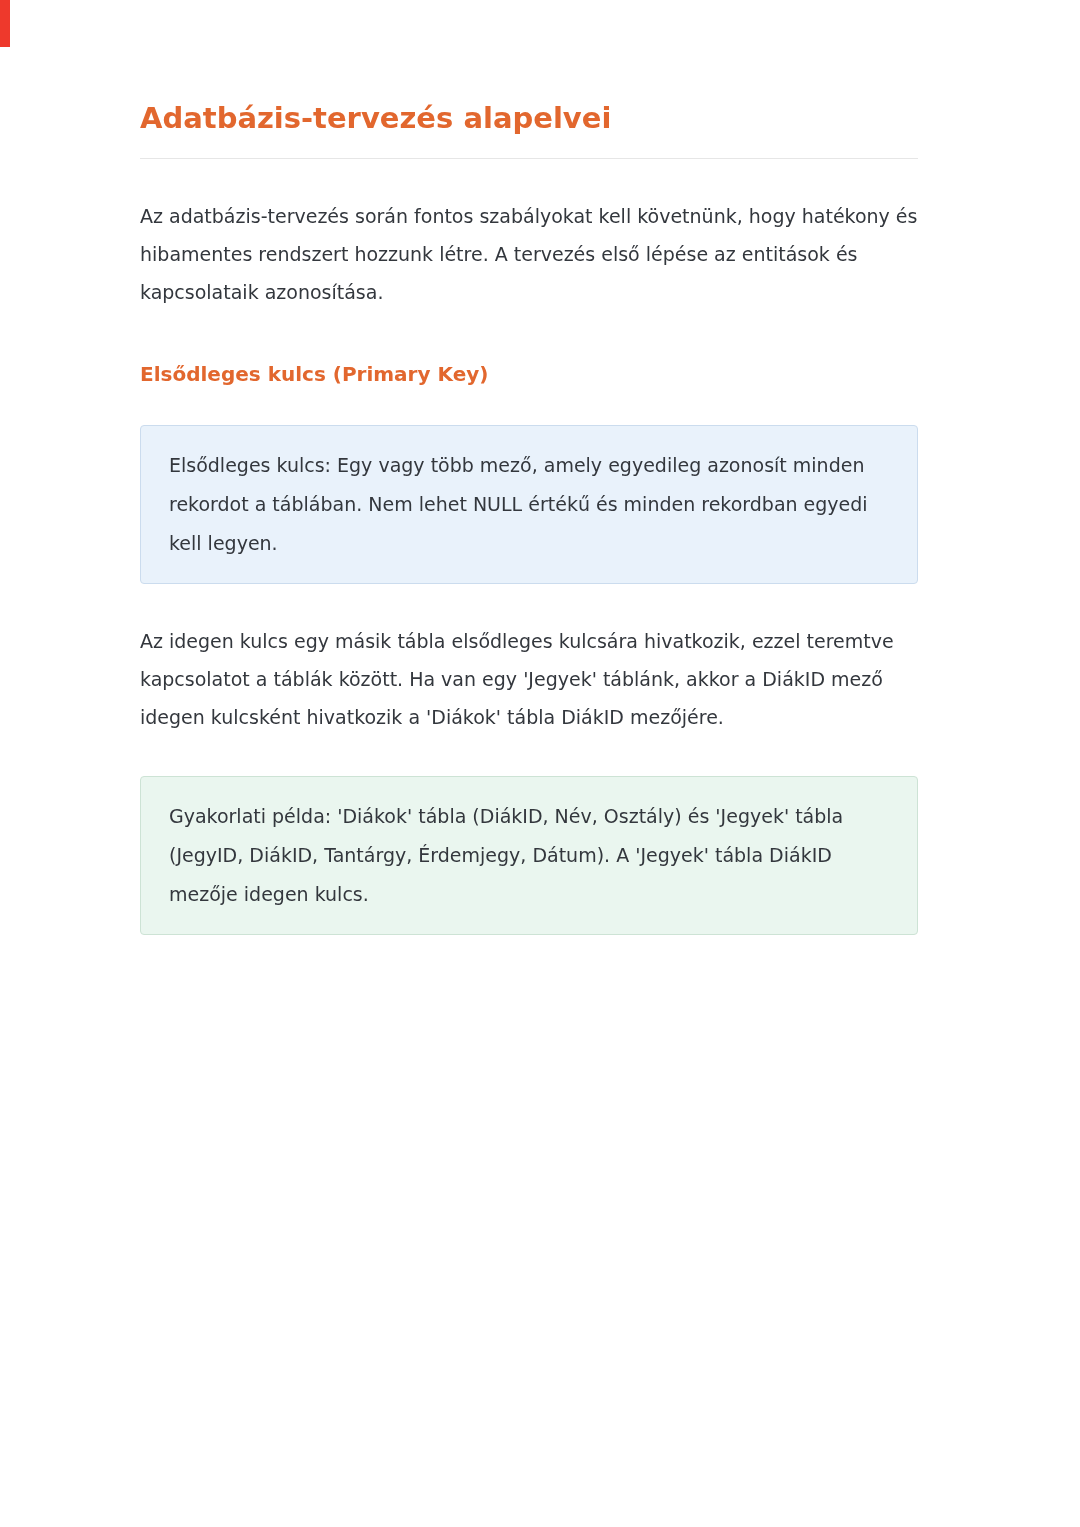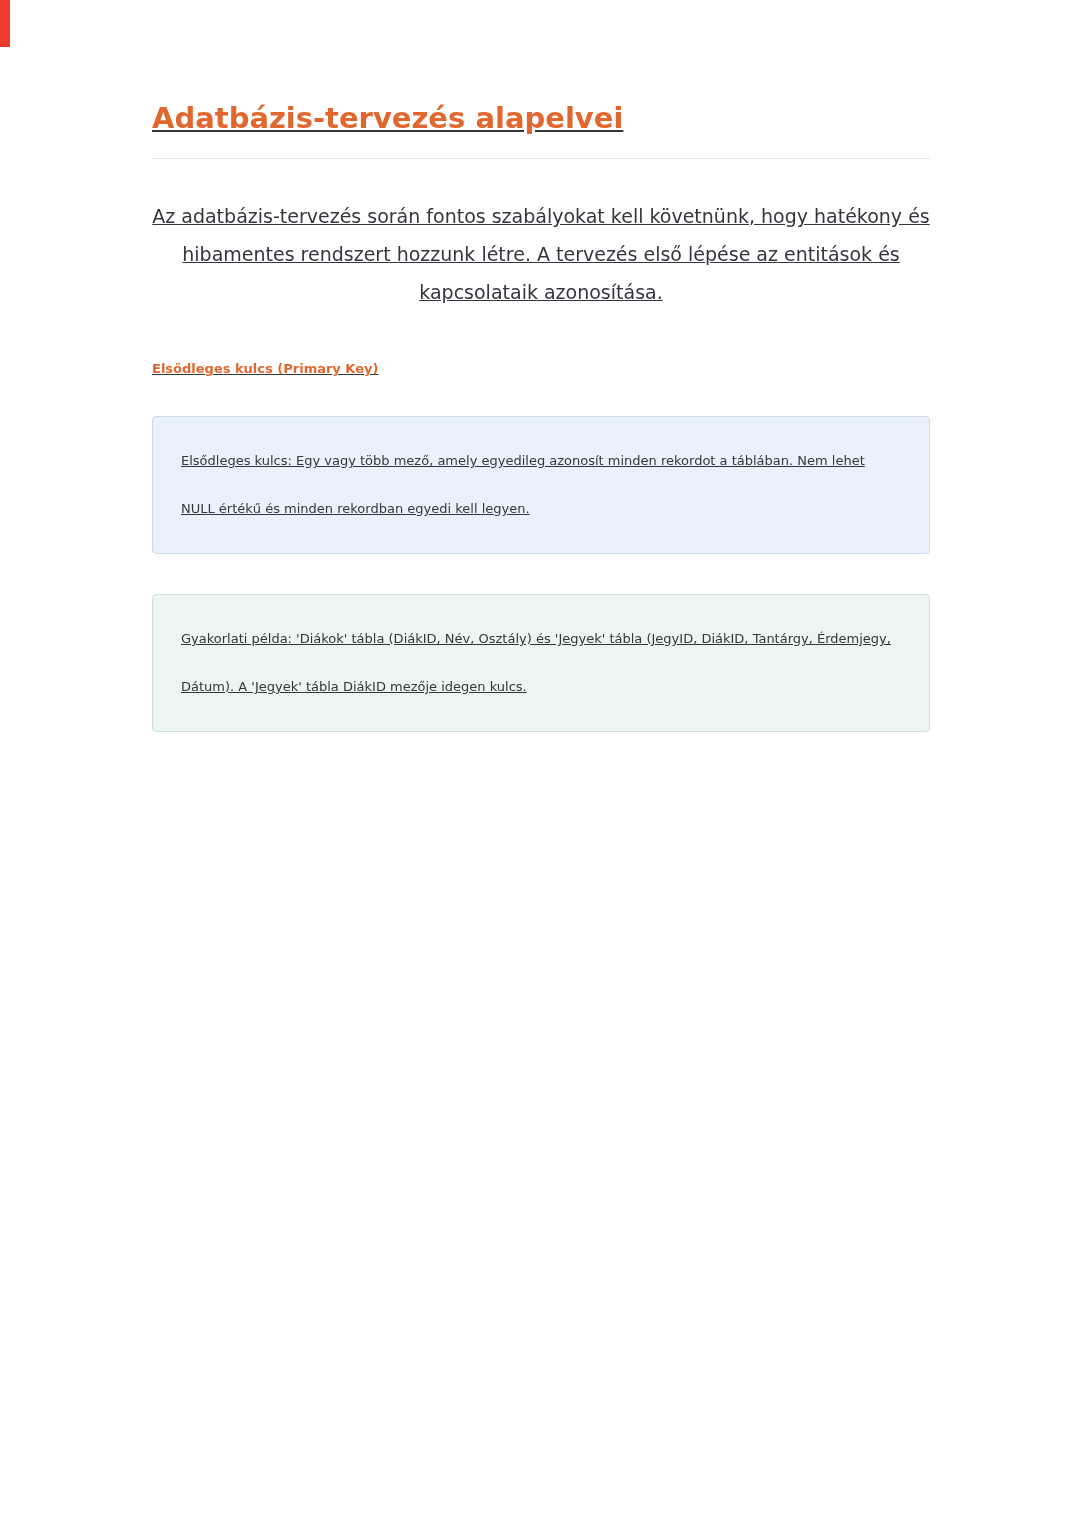--- a/index.html
+++ b/index.html
@@ -29,59 +29,57 @@
     position: absolute;
     top: 0;
     left: 0;
     width: 10px;
     height: 47px;
     background: var(--marker-red);
   }
   .content {
     position: absolute;
     top: 0;
-    left: 152px;
+    left: 140px;
     width: 778px;
     padding-top: 100px;
     color: var(--body-text);
-    text-decoration: underline;
   }
   h1.doc-title {
     color: var(--accent);
     font-size: 29px;
     font-weight: bold;
     line-height: 1.25;
   }
   hr.title-divider {
     border: none;
     border-top: 1px solid var(--divider);
     margin-top: 22px;
   }
   p.para {
     margin-top: 38px;
     font-size: 19px;
     line-height: 38px;
     color: var(--body-text);
-    text-align: center;
   }
   h2.section-heading {
     margin-top: 50px;
     color: var(--accent);
-    font-size: 13px;
+    font-size: 20px;
     font-weight: bold;
     line-height: 1.3;
   }
   .box {
     margin-top: 38px;
     border-radius: 4px;
     padding: 20px 28px;
   }
   .box p {
-    font-size: 13px;
-    line-height: 48px;
+    font-size: 19px;
+    line-height: 39px;
     color: var(--body-text);
   }
   .box-blue {
     background: var(--info-box-bg);
     border: 1px solid var(--info-box-border);
   }
   .box-green {
     background: var(--example-box-bg);
     border: 1px solid var(--example-box-border);
     margin-top: 40px;
@@ -103,19 +101,20 @@
     <p class="para">Az adatbázis-tervezés során fontos szabályokat kell követnünk, hogy hatékony és hibamentes rendszert hozzunk létre. A tervezés első lépése az entitások és kapcsolataik azonosítása.</p>
 
     <h2 class="section-heading">Elsődleges kulcs (Primary Key)</h2>
 
     <div class="box box-blue">
       <p>Elsődleges kulcs: Egy vagy több mező, amely egyedileg azonosít minden rekordot a táblában. Nem lehet NULL értékű és minden rekordban egyedi kell legyen.</p>
     </div>
 
 
 
+    <p class="para">Az idegen kulcs egy másik tábla elsődleges kulcsára hivatkozik, ezzel teremtve kapcsolatot a táblák között. Ha van egy 'Jegyek' táblánk, akkor a DiákID mező idegen kulcsként hivatkozik a 'Diákok' tábla DiákID mezőjére.</p>
 
     <div class="box box-green">
       <p>Gyakorlati példa: 'Diákok' tábla (DiákID, Név, Osztály) és 'Jegyek' tábla (JegyID, DiákID, Tantárgy, Érdemjegy, Dátum). A 'Jegyek' tábla DiákID mezője idegen kulcs.</p>
     </div>
 
   </main>
 </div>
 
 </body></html>

